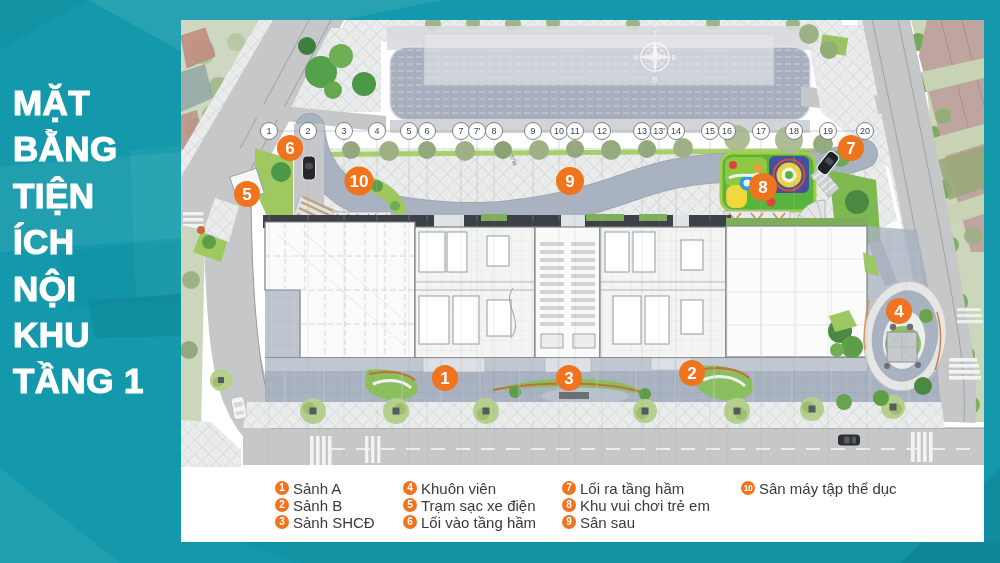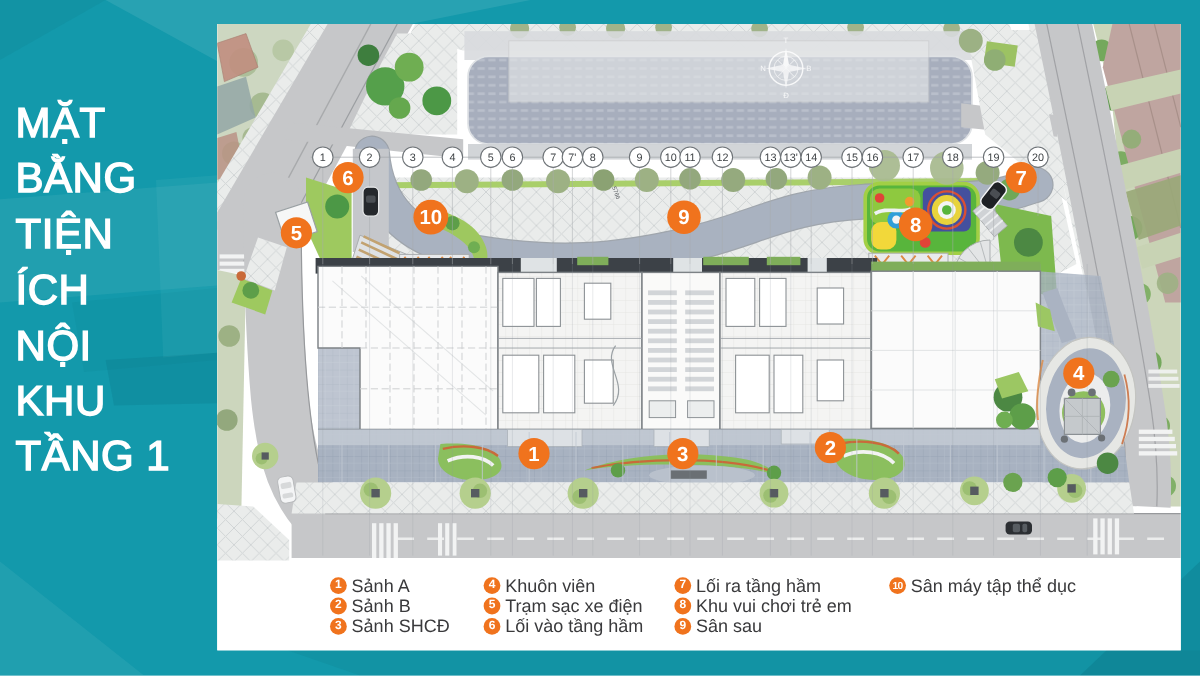--- a/index.html
+++ b/index.html
@@ -1,19 +1,19 @@
 <!DOCTYPE html>
 <html><head>
 <meta charset="utf-8">
 <style>
   html,body{margin:0;padding:0;}
   body{width:1000px;height:563px;overflow:hidden;position:relative;
        background:#1399ab;font-family:"Liberation Sans",sans-serif;}
   .abs{position:absolute;}
-  .title{position:absolute;left:13px;top:80px;color:#fff;font-weight:normal;
+  .title{position:absolute;left:13px;top:80px;color:#fff;font-weight:bold;
          font-size:35px;line-height:46.4px;letter-spacing:.4px;-webkit-text-stroke:1.2px #ffffff;}
   .panel{position:absolute;left:181px;top:20px;width:803px;height:522px;background:#fff;}
   .legend-item{position:absolute;display:flex;align-items:center;height:18px;
          font-size:15px;color:#3a3a3c;white-space:nowrap;}
   .bullet{display:inline-block;width:14px;height:14px;border-radius:50%;background:#f0731d;
          color:#fff;font-weight:bold;font-size:10px;line-height:14px;text-align:center;
          margin-right:4px;flex:0 0 14px;}
   .bullet.two{font-size:8.5px;letter-spacing:-.5px;}
 </style>
 </head>

